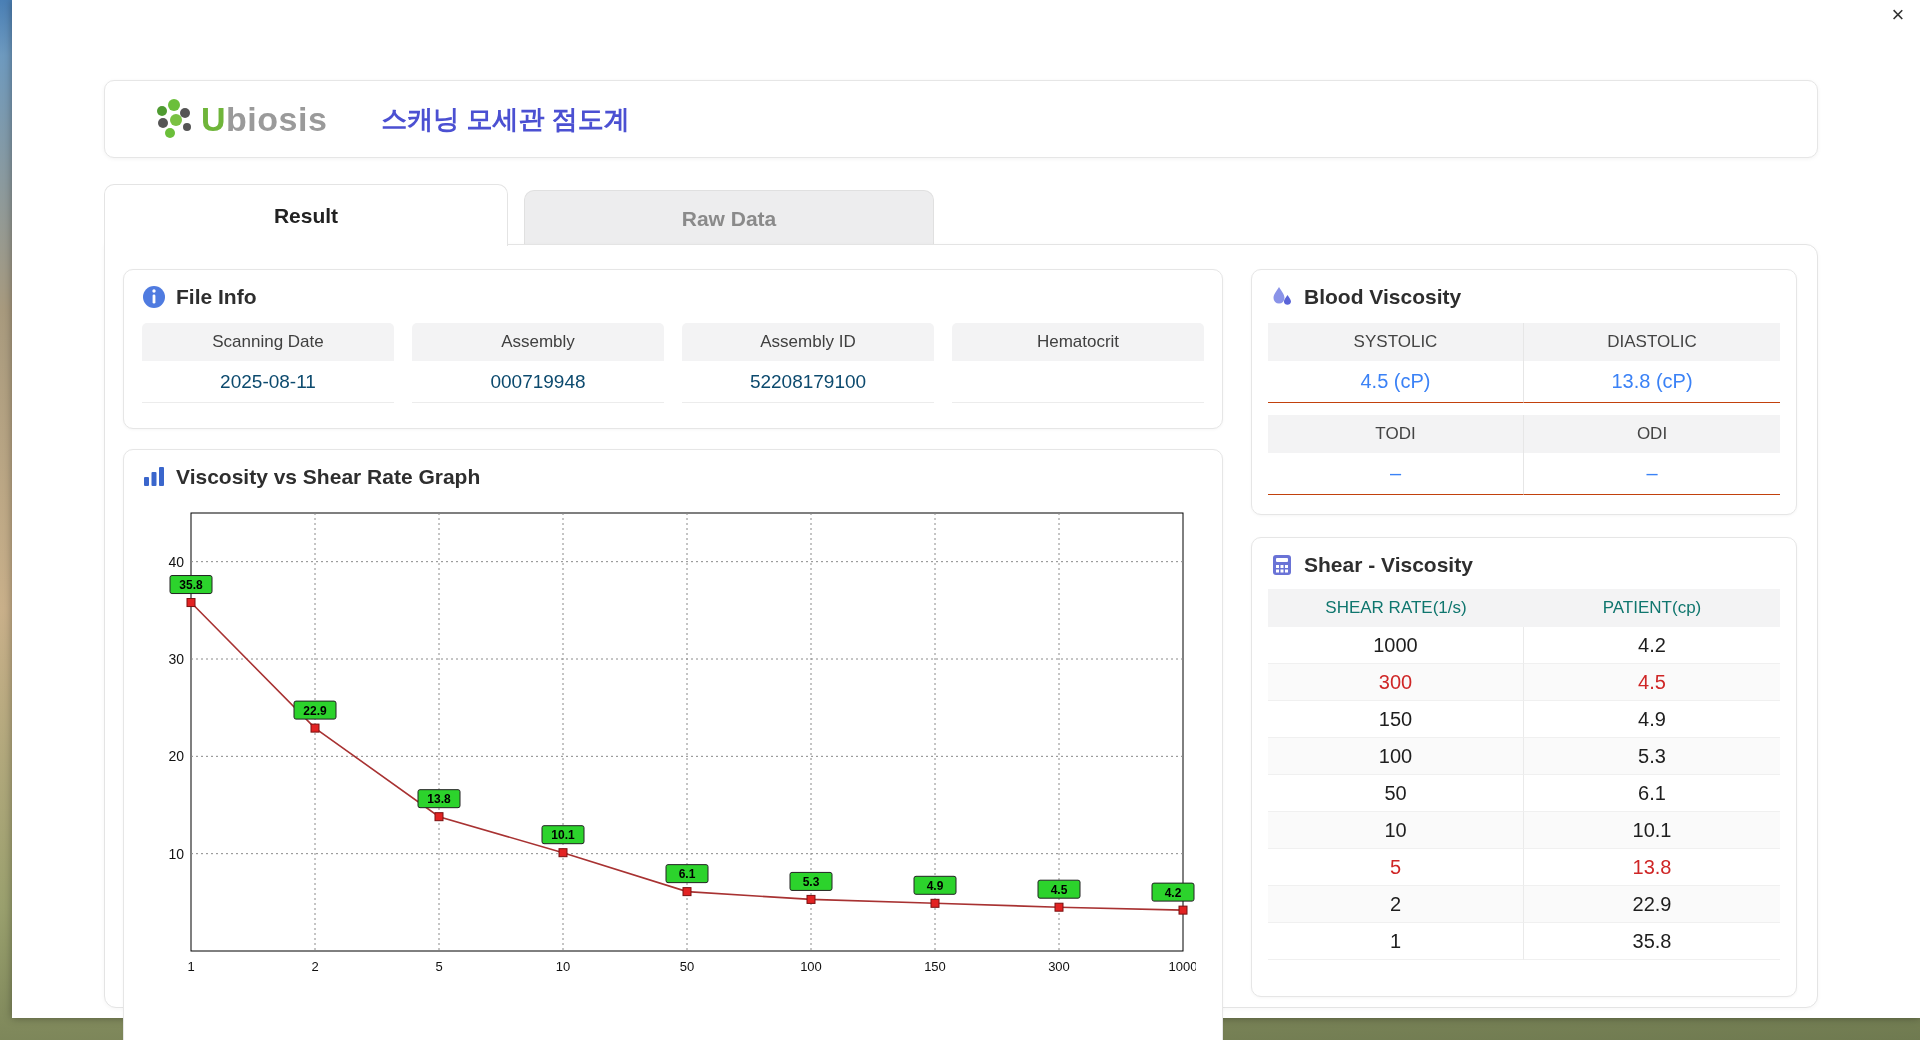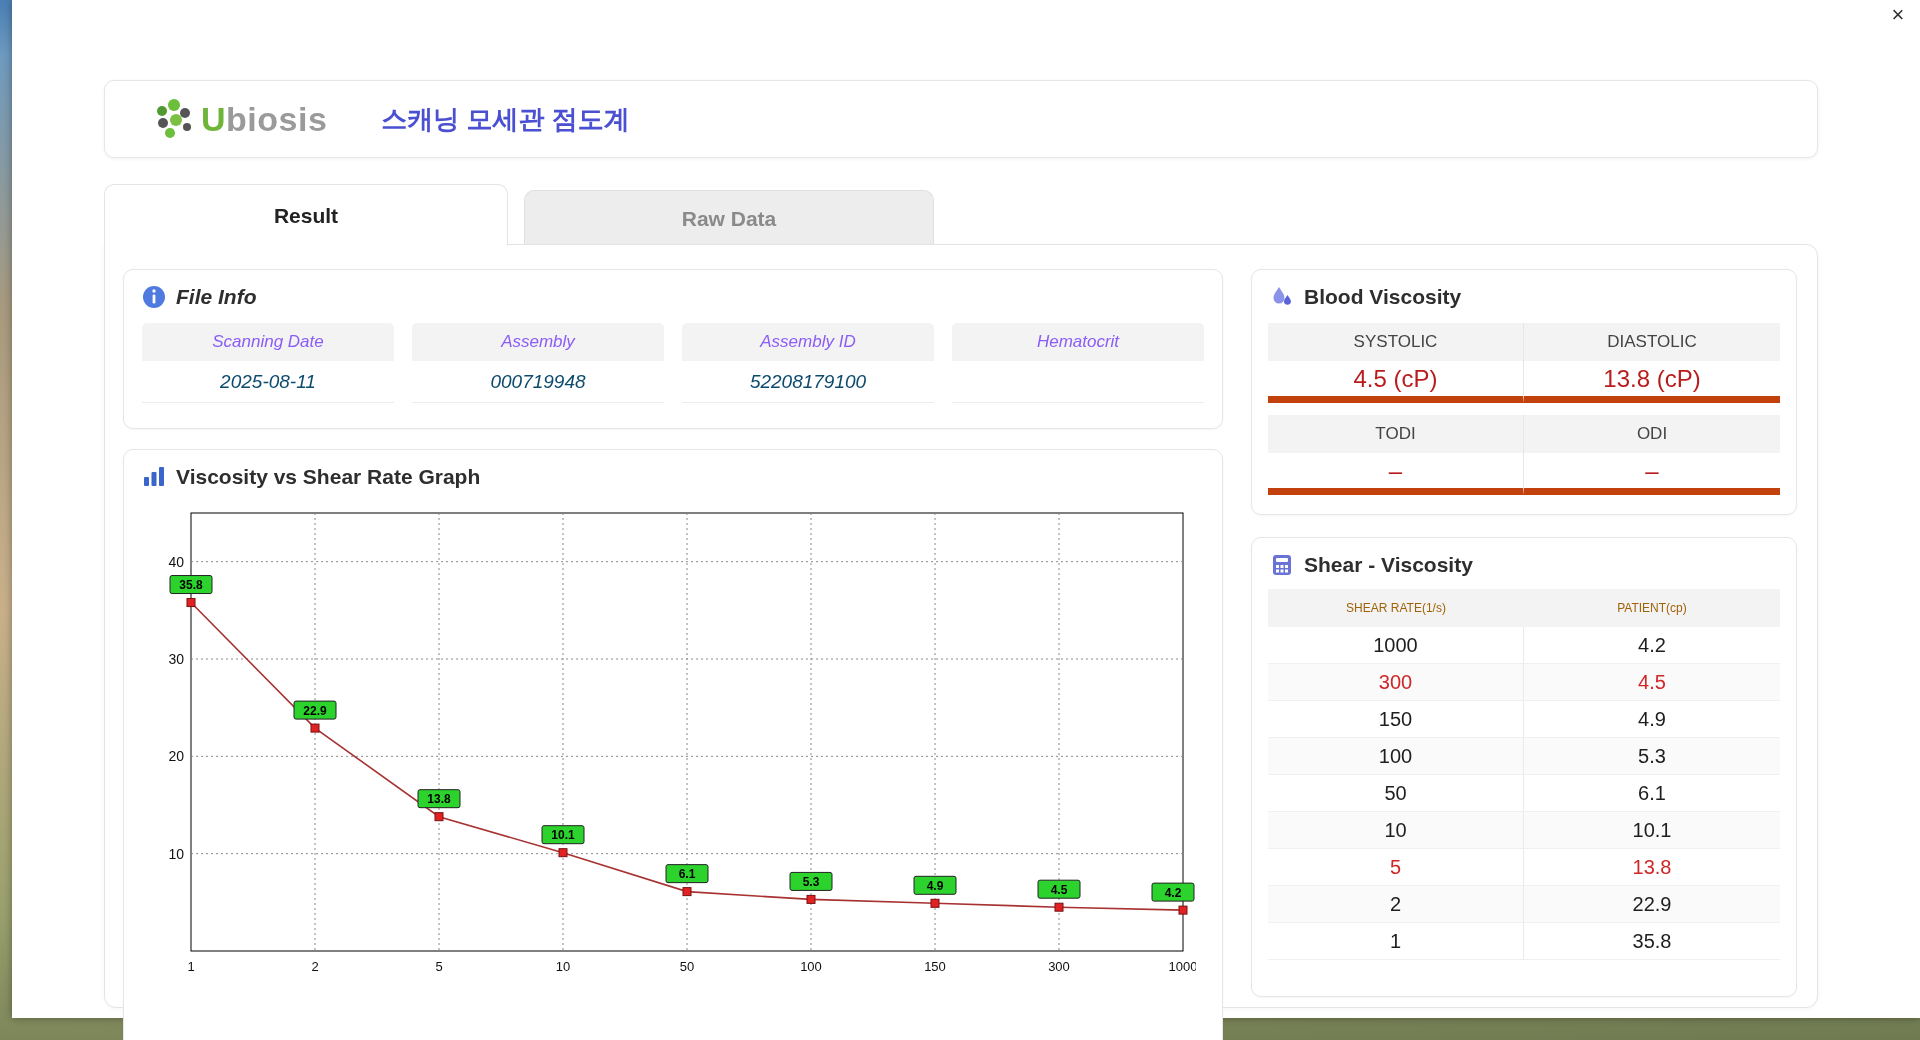--- a/index.html
+++ b/index.html
@@ -35,50 +35,50 @@
   .main-panel { position:absolute; left:92px; top:244px; width:1714px; height:764px;
     background:#fff; border:1px solid #e4e4e4; border-radius:0 12px 12px 12px;
     box-shadow:0 1px 4px rgba(0,0,0,.04); z-index:2; }
 
   .card { position:absolute; background:#fff; border:1px solid #e6e6e6;
     border-radius:10px; box-shadow:0 1px 3px rgba(0,0,0,.04); }
   .card-title-row { display:flex; align-items:center; gap:10px; padding:15px 18px 10px 18px; }
   .card-title { font-size:21px; font-weight:700; color:#2e2e2e; }
 
   
-  .file-info-card { left:18px; top:24px; width:1100px; height:160px;font-style:italic; }
+  .file-info-card { left:18px; top:24px; width:1100px; height:160px; }
   .fi-fields { display:flex; gap:18px; padding:4px 18px 0 18px; }
   .fi-field { flex:1; }
   .fi-label { background:#f3f3f4; height:38px; display:flex; align-items:center;
-    justify-content:center; font-size:17px; color:#8b5cf6; border-radius:5px 5px 0 0; }
+    justify-content:center; font-size:17px; color:#404040; border-radius:5px 5px 0 0; }
   .fi-value { height:42px; display:flex; align-items:center; justify-content:center;
     font-size:19px; color:#0c4a6e; border-bottom:1px solid #ececec; }
 
   
   .graph-card { left:18px; top:204px; width:1100px; height:640px; }
   .chart-wrap { margin:4px 0 0 22px; }
 
   
   .blood-card { left:1146px; top:24px; width:546px; height:246px; }
   .bv-table { margin:4px 16px 0 16px; }
   .bv-row { display:grid; grid-template-columns:1fr 1fr; }
   .bv-head { background:#f3f3f4; }
   .bv-head > div { height:38px; display:flex; align-items:center; justify-content:center;
     font-size:17px; color:#444; font-weight:400; }
   .bv-val > div { height:42px; display:flex; align-items:center; justify-content:center;
-    font-size:24px; color:#b91c1c; border-bottom:7px solid #c2410c; }
+    font-size:20px; color:#3b82f6; border-bottom:1px solid #c2410c; }
   .bv-val > div:first-child, .bv-head > div:first-child { border-right:1px solid #e6e6e6; }
   .bv-gap { height:12px; }
 
   
   .shear-card { left:1146px; top:292px; width:546px; height:460px; }
   .sv-table { margin:2px 16px 0 16px; }
   .sv-head { display:grid; grid-template-columns:1fr 1fr; background:#f3f3f4; }
   .sv-head > div { height:38px; display:flex; align-items:center; justify-content:center;
-    font-size:12px; color:#a16207; }
+    font-size:17px; color:#0f766e; }
   .sv-row { display:grid; grid-template-columns:1fr 1fr; }
   .sv-row.alt { background:#fafafa; }
   .sv-cell { height:37px; display:flex; align-items:center; justify-content:center;
     font-size:20px; color:#1e1e1e; border-bottom:1px solid #f0f0f0; }
   .sv-cell:first-child { border-right:1px solid #eaeaea; }
   .sv-row.red .sv-cell { color:#cf2626; }
 
   svg text { font-family:"Liberation Sans", sans-serif; }
 </style>
 </head>

